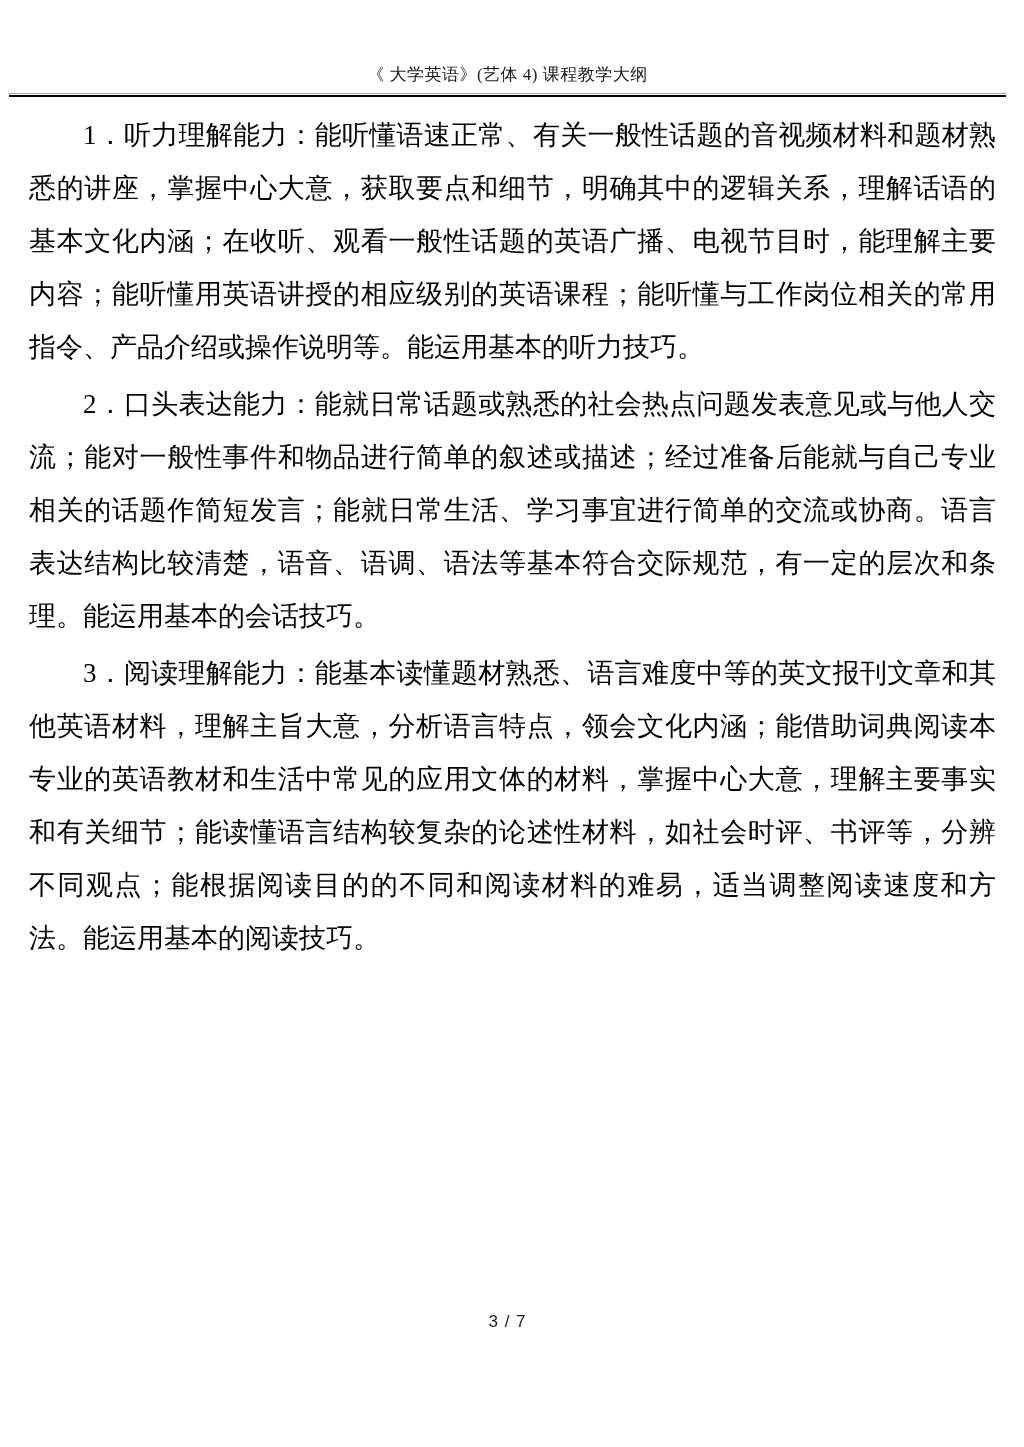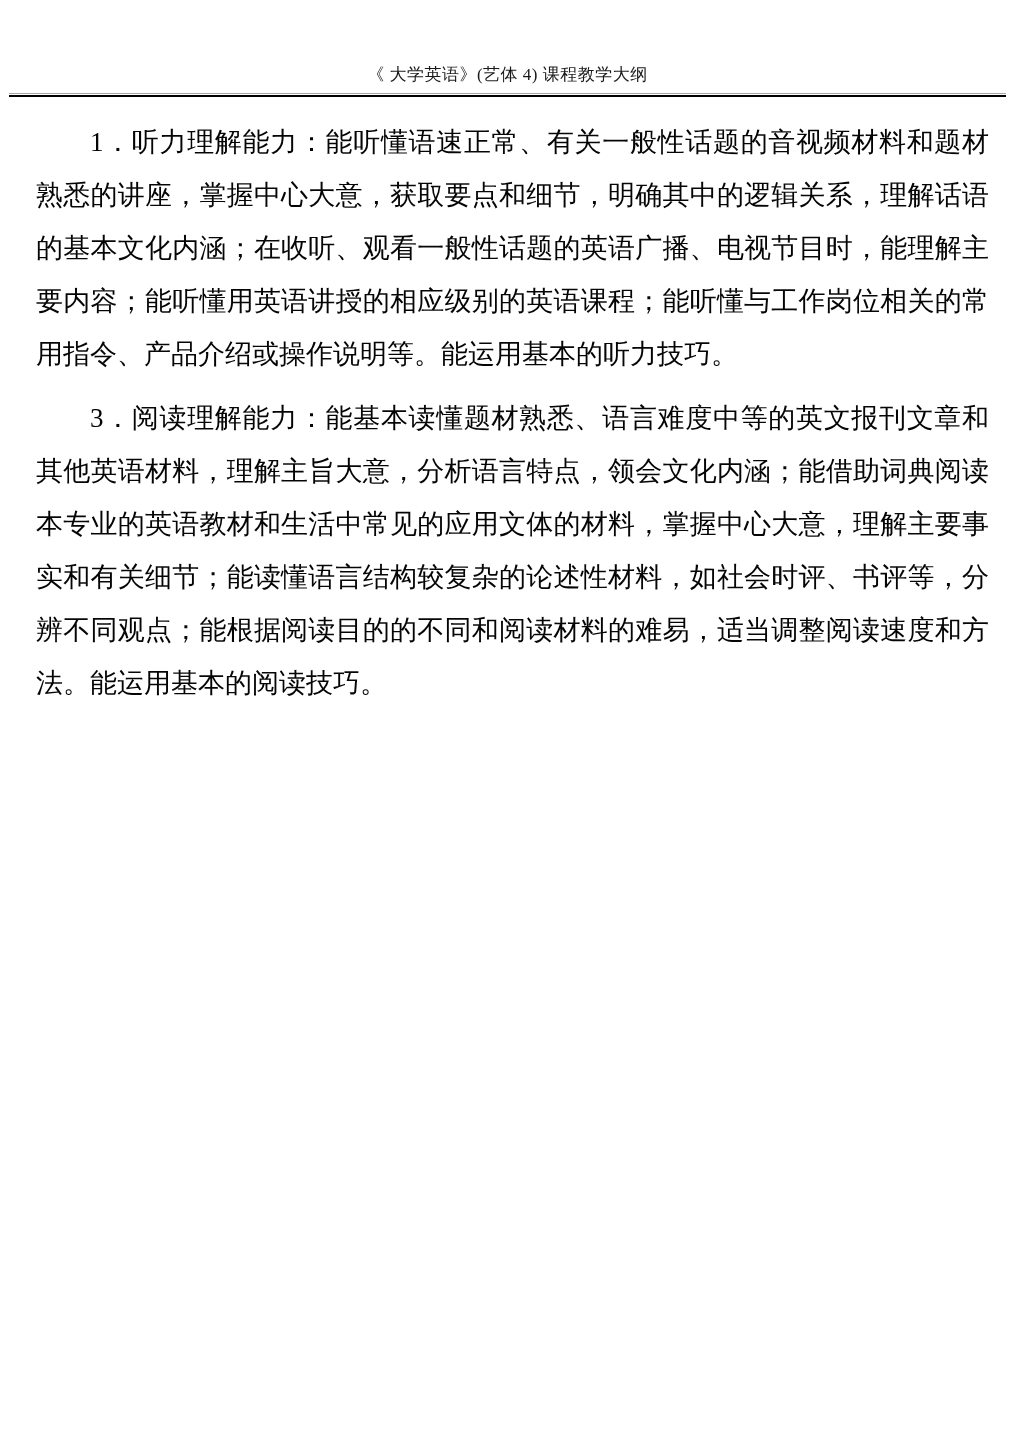--- a/index.html
+++ b/index.html
@@ -46,21 +46,21 @@
     left: 25px;
     width: 975px;
     font-family: "Liberation Serif", "DejaVu Serif", serif;
     font-size: 27px;
     line-height: 53px;
     text-align: justify;
     text-justify: inter-character;
     color: #050505;
   }
   .body-text p {
-    margin: 11px;
+    margin: 4px;
     padding: 0;
     text-indent: 2em;
   }
   .body-text p.continues {
     
     text-align-last: justify;
   }
   
   .footer {
     position: absolute;
@@ -80,17 +80,21 @@
 
 <div class="page">
 
   <div>
     <div class="header-title">《 大学英语》(艺体 4) 课程教学大纲</div>
     <div class="header-rule"></div>
   </div>
 
   <div class="body-text">
     <p>1．听力理解能力：能听懂语速正常、有关一般性话题的音视频材料和题材熟悉的讲座，掌握中心大意，获取要点和细节，明确其中的逻辑关系，理解话语的基本文化内涵；在收听、观看一般性话题的英语广播、电视节目时，能理解主要内容；能听懂用英语讲授的相应级别的英语课程；能听懂与工作岗位相关的常用指令、产品介绍或操作说明等。能运用基本的听力技巧。</p>
+    <p>2．口头表达能力：能就日常话题或熟悉的社会热点问题发表意见或与他人交流；能对一般性事件和物品进行简单的叙述或描述；经过准备后能就与自己专业相关的话题作简短发言；能就日常生活、学习事宜进行简单的交流或协商。语言表达结构比较清楚，语音、语调、语法等基本符合交际规范，有一定的层次和条理。能运用基本的会话技巧。</p>
     <p>3．阅读理解能力：能基本读懂题材熟悉、语言难度中等的英文报刊文章和其他英语材料，理解主旨大意，分析语言特点，领会文化内涵；能借助词典阅读本专业的英语教材和生活中常见的应用文体的材料，掌握中心大意，理解主要事实和有关细节；能读懂语言结构较复杂的论述性材料，如社会时评、书评等，分辨不同观点；能根据阅读目的的不同和阅读材料的难易，适当调整阅读速度和方法。能运用基本的阅读技巧。</p>
   </div>
 
+  <div class="footer">
+    <span>3 / 7</span>
+  </div>
 
 </div>
 
 </body></html>

